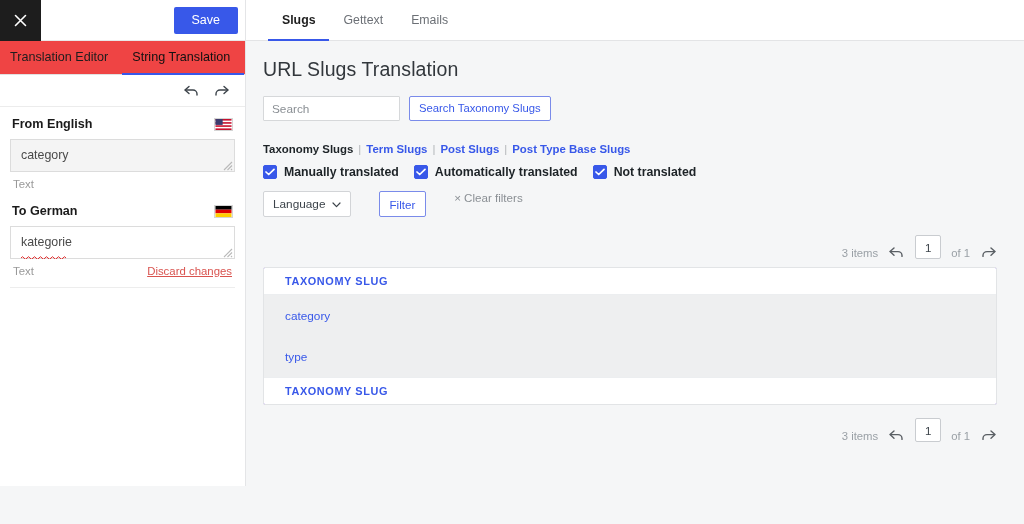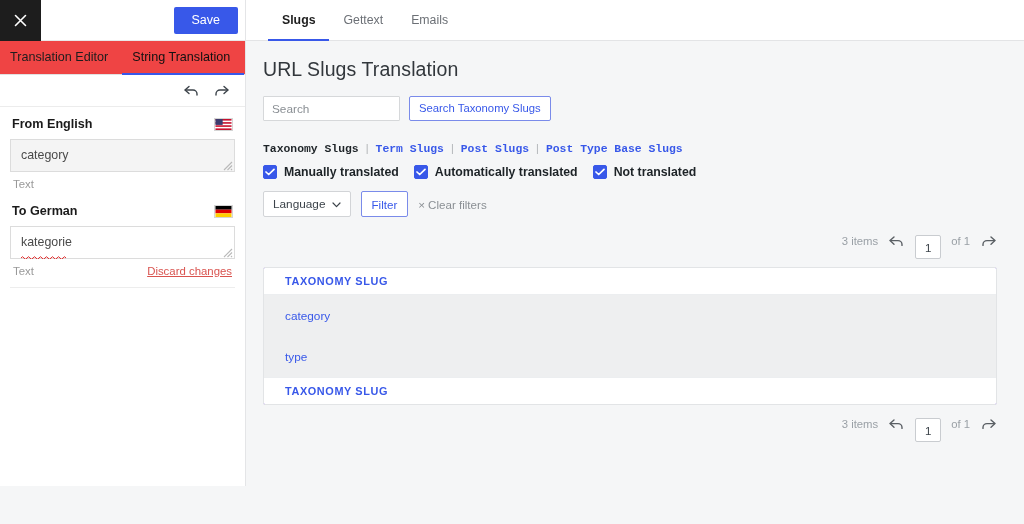--- a/index.html
+++ b/index.html
@@ -135,54 +135,54 @@
   }
   .search-input::placeholder { color: #8a8f94; }
   .btn-outline {
     height: 25px; background: #fff;
     border: 1px solid #7a8bea; color: #3858e9;
     font-family: "Liberation Sans", sans-serif;
     font-size: 11.3px; border-radius: 2px;
     padding: 0 9px; cursor: pointer; line-height: 1;
   }
 
-  .crumbs { display: flex; align-items: center; font-size: 11.4px; margin-bottom: 10px; font-family: Liberation Mono, monospace; }
+  .crumbs { display: flex; align-items: center; font-size: 11.4px; margin-bottom: 10px; }
   .crumb-current { color: #1d2327; font-weight: bold; }
   .crumb-sep { color: #b3b6b9; margin: 0 5px; }
   .crumb-link { color: #3858e9; font-weight: bold; cursor: pointer; }
 
   .checks { display: flex; align-items: center; gap: 15px; margin-bottom: 12px; }
   .check { display: flex; align-items: center; gap: 7px; cursor: pointer; }
   .cbox {
     width: 14px; height: 14px; background: #3858e9;
     border: 1px solid #3858e9; border-radius: 2px;
     display: flex; align-items: center; justify-content: center; flex: none;
   }
   .check-label { font-size: 12.3px; color: #1d2327; font-weight: bold; }
 
-  .filters { display: flex; align-items: center; gap: 10px; margin-bottom: 18px; }
+  .filters { display: flex; align-items: flex-start; gap: 28px; margin-bottom: 18px; }
   .select-btn {
     height: 26px; background: #fff; border: 1px solid #d2d4d7;
     border-radius: 2px; font-size: 11.8px; color: #3c434a;
     padding: 0 9px; display: flex; align-items: center; gap: 6px;
     cursor: pointer;
   }
   .filter-btn {
     height: 26px; background: #fff; border: 1px solid #7a8bea;
     border-radius: 2px; color: #3858e9; font-size: 11.6px;
     padding: 0 10px; cursor: pointer;
     font-family: "Liberation Sans", sans-serif;
   }
   .clear-filters {
     font-size: 11.6px; color: #8a8f94; cursor: pointer;
     display: flex; align-items: center; gap: 3px;
   }
 
   .pager {
-    display: flex; align-items: flex-start; justify-content: flex-end;
+    display: flex; align-items: flex-end; justify-content: flex-end;
     gap: 10px; font-size: 11.3px; color: #9aa0a6; margin-bottom: 8px;
   }
   .pager-count { color: #9aa0a6; }
   .pager-input {
     width: 26px; height: 24px; border: 1px solid #c9ccd0;
     background: #fff; border-radius: 2px;
     text-align: center; font-size: 11.6px; color: #3c434a;
     font-family: "Liberation Sans", sans-serif; outline: none;
   }
   .pager-arrow { cursor: pointer; display: flex; align-items: center; }

